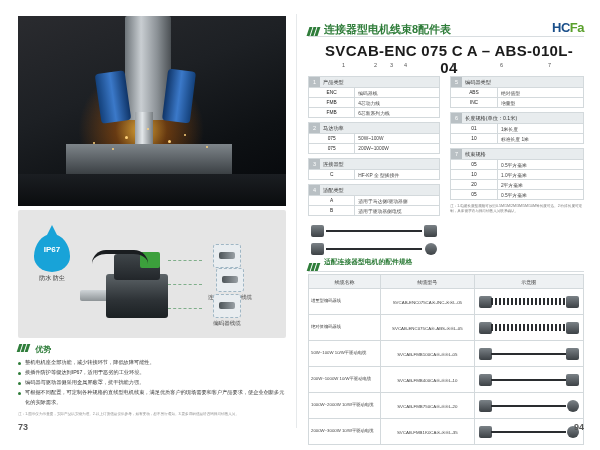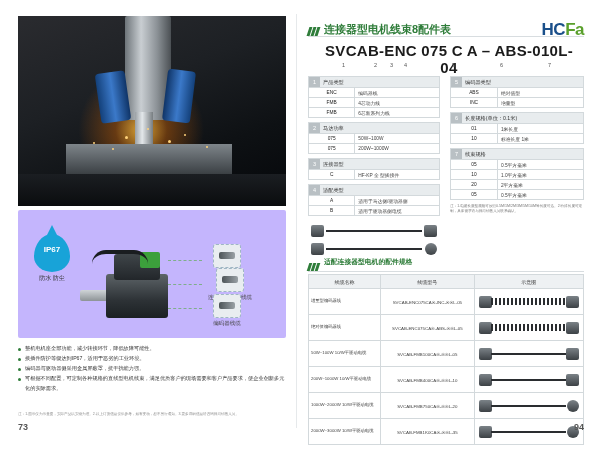--- a/index.html
+++ b/index.html
@@ -47,21 +47,21 @@
     background:linear-gradient(180deg,#7e858a,#3b4044);
   }
   .photo .base{
     position:absolute;left:0;top:158px;width:100%;height:32px;
     background:linear-gradient(180deg,#1b1e22,#0a0c0e);
   }
   .spark{position:absolute;background:#ffd27a;border-radius:50%;}
 
   .ip67-block{
     position:absolute;left:8px;top:196px;width:268px;height:128px;
-    background:#c4b5fd;
+    background:#e5e5e5;
     border-radius:2px;
   }
   .ip-badge{
     position:absolute;left:12px;top:24px;width:44px;height:46px;
   }
   .ip-drop{
     position:absolute;left:4px;top:0;width:36px;height:38px;
     background:#18a3d8;
     border-radius:50% 50% 50% 50%/60% 60% 40% 40%;
   }
@@ -152,21 +152,21 @@
   }
   .rp-header .bars{position:absolute;left:0;top:4px;}
   .rp-header .bars i{
     display:inline-block;width:3px;height:9px;background:#2f7d3a;margin-right:1px;
     transform:skewX(-18deg);
   }
   .rp-title{
     position:absolute;left:16px;top:4px;font-size:11px;color:#2f7d3a;font-weight:bold;
   }
   .logo{
-    position:absolute;right:0;top:2px;font-size:17px;font-weight:bold;color:#1a4f8a;
+    position:absolute;right:0;top:2px;font-size:13px;font-weight:bold;color:#1a4f8a;
     letter-spacing:-.5px;
   }
   .logo em{font-style:normal;color:#5aa02c;}
 
   .model{
     position:absolute;left:24px;top:28px;width:250px;text-align:center;
     font-size:15px;font-weight:bold;color:#1b1b1b;letter-spacing:.3px;
   }
   .model-idx{
     position:absolute;left:24px;top:48px;width:250px;height:10px;
@@ -303,20 +303,24 @@
         <div class="ico"></div>
         <div>连接器型电机线缆</div>
       </div>
       <div class="callout" style="left:186px;top:84px;width:46px;">
         <div class="ico"></div>
         <div>编码器线缆</div>
       </div>
     </div>
 
     <div class="advantage">
+      <div class="adv-title">
+        <span class="bars"><i></i><i></i><i></i></span>
+        <span>优势</span>
+      </div>
       <div class="adv-item">整机电机座全部功能，减少转接环节，降低故障可能性。</div>
       <div class="adv-item">接插件防护等级达到IP67，适用于恶劣的工业环境。</div>
       <div class="adv-item">编码器与驱动器侧采用金属屏蔽罩，抗干扰能力强。</div>
       <div class="adv-item">可根据不同配置，可定制各种规格的直线型电机线束，满足优质客户的现场需要和客户产品要求，使企业创新多元化的实际需求。</div>
     </div>
 
     <div class="footnote">注：1.图示仅为示意图，实际产品以实物为准。2.以上订货信息仅供参考，如有变动，恕不另行通知。3.更多详细信息请咨询我司销售人员。</div>
     <div class="pagenum-left">73</div>
   </div>
 

